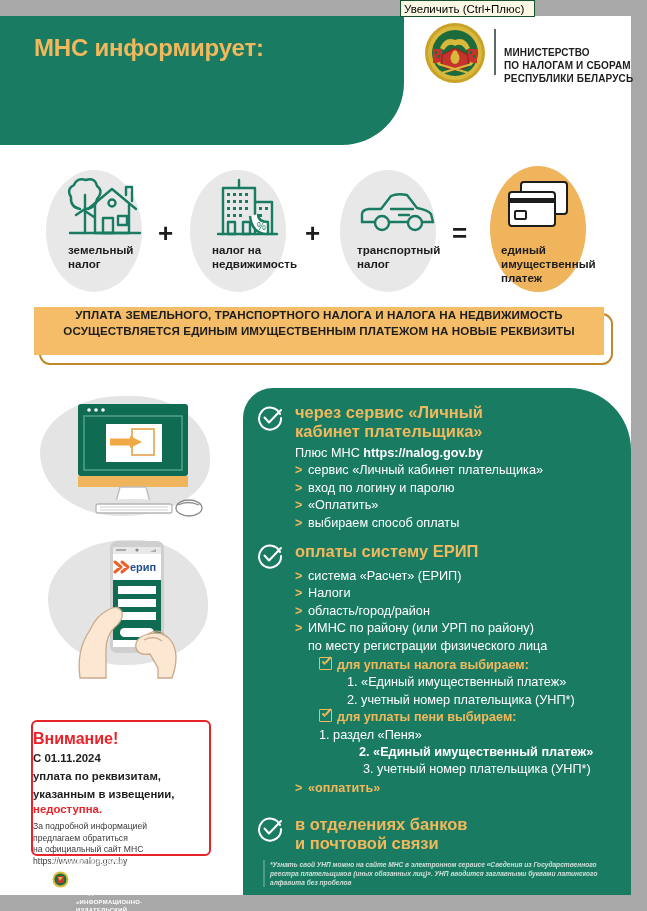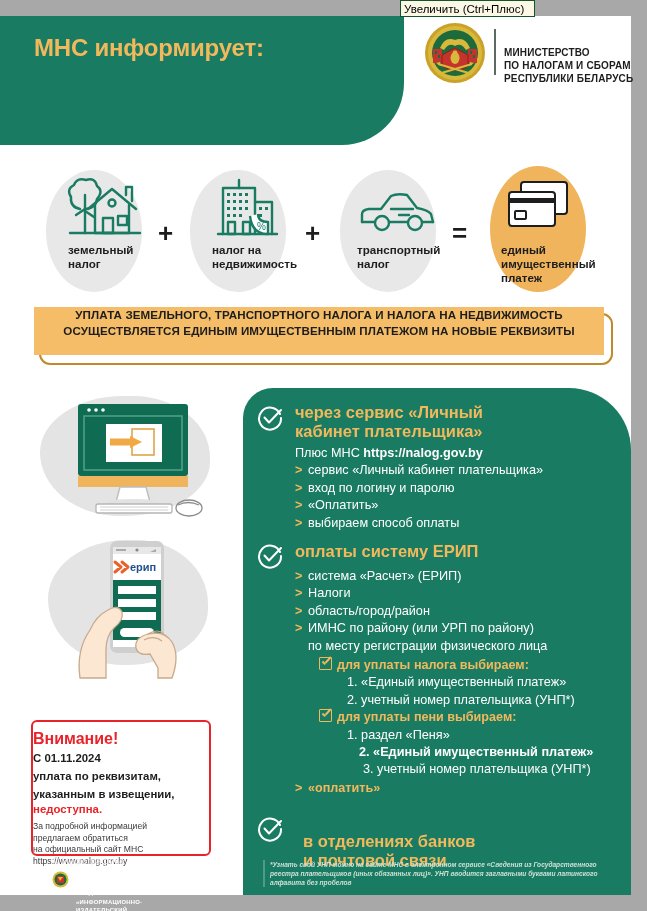--- a/index.html
+++ b/index.html
@@ -371,33 +371,33 @@
       <div>
         <span class="bullet">&gt;</span><span>ИМНС по району (или УРП по району)</span>
         <div style="margin-left:13px;">по месту регистрации физического лица</div>
       </div>
 
       <div style="margin-left:24px;margin-top:2px;">
         <div class="subhead"><span class="cbox"></span><span>для уплаты налога выбираем:</span></div>
         <div style="margin-left:28px;">1. «Единый имущественный платеж»</div>
         <div style="margin-left:28px;">2. учетный номер плательщика (УНП*)</div>
         <div class="subhead"><span class="cbox"></span><span>для уплаты пени выбираем:</span></div>
-        <div style="margin-left:28px;">1. раздел «Пеня»</div>
+        <div style="">1. раздел «Пеня»</div>
         <div style="margin-left:40px;font-weight:bold;">2.  «Единый имущественный платеж»</div>
         <div style="margin-left:44px;">3. учетный номер плательщика (УНП*)</div>
       </div>
 
       <div style="margin-top:1px;"><span class="bullet">&gt;</span><span class="subhead">«оплатить»</span></div>
     </div>
 
     <svg class="check" style="left:14px;top:428px;" viewBox="0 0 26 26">
       <path d="M23 9 A11 11 0 1 0 24 13" fill="none" stroke="#ffffff" stroke-width="2" stroke-linecap="round"></path>
       <path d="M7.5 12.5 L12 17.5 L24 5" fill="none" stroke="#ffffff" stroke-width="2" stroke-linecap="round" stroke-linejoin="round"></path>
     </svg>
-    <div class="sec-title" style="left:52px;top:444px;margin-left:8px;">
+    <div class="sec-title" style="left:52px;top:427px;">
       <div>в отделениях банков</div>
       <div>и почтовой связи</div>
     </div>
 
     <div class="footnote" style="left:20px;top:472px;width:350px;">*Узнать свой УНП можно на сайте МНС в электронном сервисе «Сведения из Государственного реестра плательщиков (иных обязанных лиц)». УНП вводится заглавными буквами латинского алфавита без пробелов</div>
   </div>
 
   <div class="tooltip">Увеличить (Ctrl+Плюс)</div>
 
 </div>

